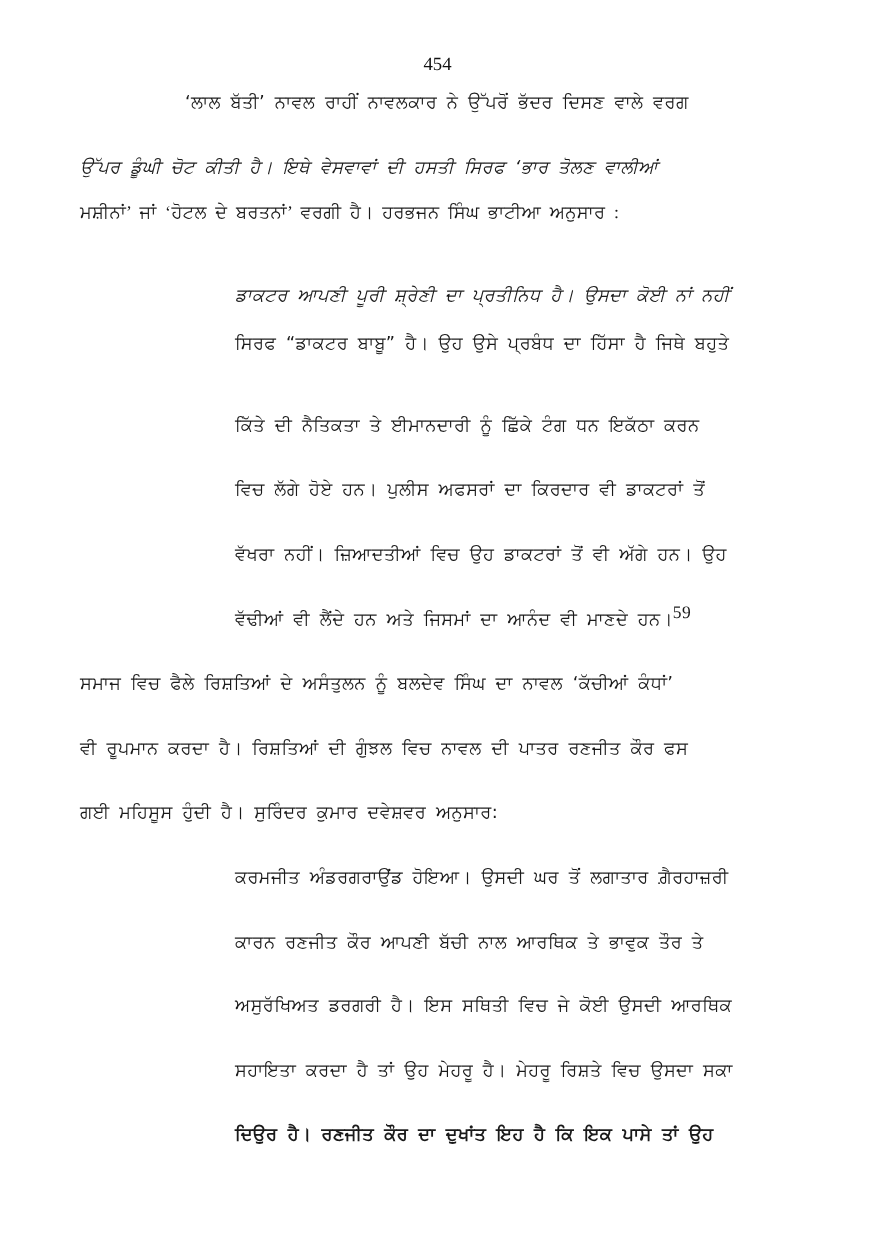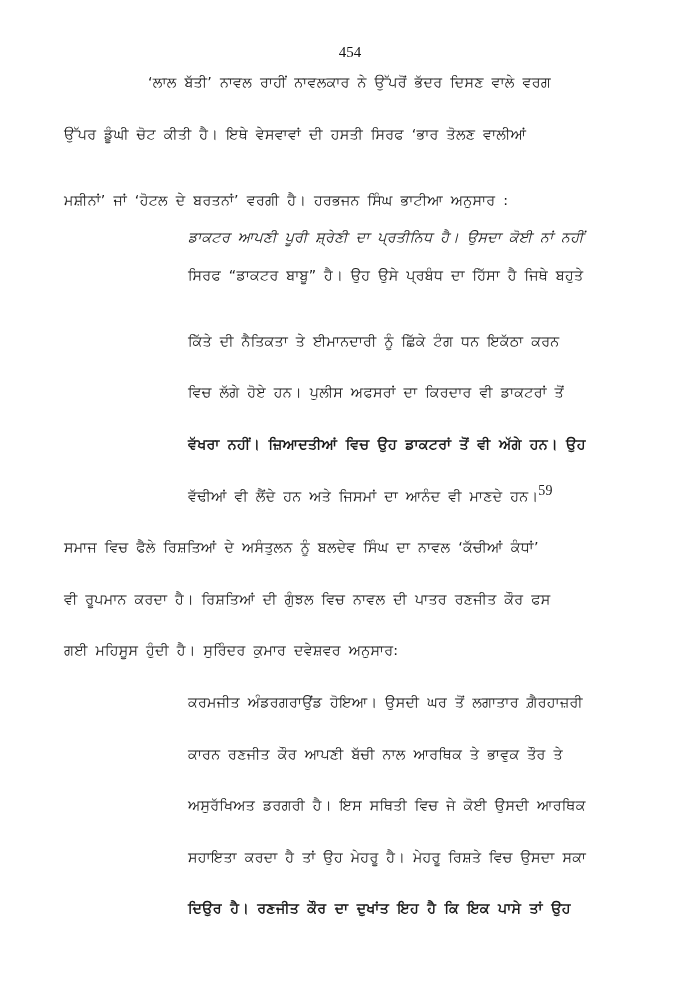--- a/index.html
+++ b/index.html
@@ -12,28 +12,28 @@
   .quote-line { left:188px; }
   sup { font-family:"Liberation Serif", serif; font-size:14px; vertical-align:super; line-height:0; }
 </style>
 </head>
 <body>
 
 <div>
   <div class="page-number">454</div>
 
   <div class="line body-line" style="left:148px; top:74px;">‘ਲਾਲ ਬੱਤੀ’ ਨਾਵਲ ਰਾਹੀਂ ਨਾਵਲਕਾਰ ਨੇ ਉੱਪਰੋਂ ਭੱਦਰ ਦਿਸਣ ਵਾਲੇ ਵਰਗ</div>
-  <div class="line body-line" style="left:64px; top:126px;">ਉੱਪਰ ਡੂੰਘੀ ਚੋਟ ਕੀਤੀ ਹੈ। ਇਥੇ ਵੇਸਵਾਵਾਂ ਦੀ ਹਸਤੀ ਸਿਰਫ ‘ਭਾਰ ਤੋਲਣ ਵਾਲੀਆਂ</div>
-  <div class="line body-line" style="left:64px; top:192px;">ਮਸ਼ੀਨਾਂ’ ਜਾਂ ‘ਹੋਟਲ ਦੇ ਬਰਤਨਾਂ’ ਵਰਗੀ ਹੈ। ਹਰਭਜਨ ਸਿੰਘ ਭਾਟੀਆ ਅਨੁਸਾਰ :</div>
+  <div class="line body-line" style="left:64px; top:126px;font-style:italic;">ਉੱਪਰ ਡੂੰਘੀ ਚੋਟ ਕੀਤੀ ਹੈ। ਇਥੇ ਵੇਸਵਾਵਾਂ ਦੀ ਹਸਤੀ ਸਿਰਫ ‘ਭਾਰ ਤੋਲਣ ਵਾਲੀਆਂ</div>
+  <div class="line body-line" style="left:64px; top:162px;font-family:Liberation Serif, serif;">ਮਸ਼ੀਨਾਂ’ ਜਾਂ ‘ਹੋਟਲ ਦੇ ਬਰਤਨਾਂ’ ਵਰਗੀ ਹੈ। ਹਰਭਜਨ ਸਿੰਘ ਭਾਟੀਆ ਅਨੁਸਾਰ :</div>
 
   <div class="line quote-line" style="top:229px;font-style:italic;">ਡਾਕਟਰ ਆਪਣੀ ਪੂਰੀ ਸ਼੍ਰੇਣੀ ਦਾ ਪ੍ਰਤੀਨਿਧ ਹੈ। ਉਸਦਾ ਕੋਈ ਨਾਂ ਨਹੀਂ</div>
   <div class="line quote-line" style="top:267px;">ਸਿਰਫ “ਡਾਕਟਰ ਬਾਬੂ” ਹੈ। ਉਹ ਉਸੇ ਪ੍ਰਬੰਧ ਦਾ ਹਿੱਸਾ ਹੈ ਜਿਥੇ ਬਹੁਤੇ</div>
   <div class="line quote-line" style="top:333px;">ਕਿੱਤੇ ਦੀ ਨੈਤਿਕਤਾ ਤੇ ਈਮਾਨਦਾਰੀ ਨੂੰ ਛਿੱਕੇ ਟੰਗ ਧਨ ਇਕੱਠਾ ਕਰਨ</div>
   <div class="line quote-line" style="top:384px;">ਵਿਚ ਲੱਗੇ ਹੋਏ ਹਨ। ਪੁਲੀਸ ਅਫਸਰਾਂ ਦਾ ਕਿਰਦਾਰ ਵੀ ਡਾਕਟਰਾਂ ਤੋਂ</div>
-  <div class="line quote-line" style="top:436px;font-weight:bold;">ਵੱਖਰਾ ਨਹੀਂ। ਜ਼ਿਆਦਤੀਆਂ ਵਿਚ ਉਹ ਡਾਕਟਰਾਂ ਤੋਂ ਵੀ ਅੱਗੇ ਹਨ। ਉਹ</div>
+  <div class="line quote-line" style="top:436px;">ਵੱਖਰਾ ਨਹੀਂ। ਜ਼ਿਆਦਤੀਆਂ ਵਿਚ ਉਹ ਡਾਕਟਰਾਂ ਤੋਂ ਵੀ ਅੱਗੇ ਹਨ। ਉਹ</div>
   <div class="line quote-line" style="top:488px;">
     <span>ਵੱਢੀਆਂ ਵੀ ਲੈਂਦੇ ਹਨ ਅਤੇ ਜਿਸਮਾਂ ਦਾ ਆਨੰਦ ਵੀ ਮਾਣਦੇ ਹਨ।</span><sup>59</sup>
   </div>
 
   <div class="line body-line" style="left:64px; top:539px;">ਸਮਾਜ ਵਿਚ ਫੈਲੇ ਰਿਸ਼ਤਿਆਂ ਦੇ ਅਸੰਤੁਲਨ ਨੂੰ ਬਲਦੇਵ ਸਿੰਘ ਦਾ ਨਾਵਲ ‘ਕੱਚੀਆਂ ਕੰਧਾਂ’</div>
   <div class="line body-line" style="left:64px; top:591px;">ਵੀ ਰੂਪਮਾਨ ਕਰਦਾ ਹੈ। ਰਿਸ਼ਤਿਆਂ ਦੀ ਗੁੰਝਲ ਵਿਚ ਨਾਵਲ ਦੀ ਪਾਤਰ ਰਣਜੀਤ ਕੌਰ ਫਸ</div>
   <div class="line body-line" style="left:64px; top:642px;">ਗਈ ਮਹਿਸੂਸ ਹੁੰਦੀ ਹੈ। ਸੁਰਿੰਦਰ ਕੁਮਾਰ ਦਵੇਸ਼ਵਰ ਅਨੁਸਾਰ:</div>
 
   <div class="line quote-line" style="top:694px;">ਕਰਮਜੀਤ ਅੰਡਰਗਰਾਉਂਡ ਹੋਇਆ। ਉਸਦੀ ਘਰ ਤੋਂ ਲਗਾਤਾਰ ਗ਼ੈਰਹਾਜ਼ਰੀ</div>
   <div class="line quote-line" style="top:746px;">ਕਾਰਨ ਰਣਜੀਤ ਕੌਰ ਆਪਣੀ ਬੱਚੀ ਨਾਲ ਆਰਥਿਕ ਤੇ ਭਾਵੁਕ ਤੌਰ ਤੇ</div>

